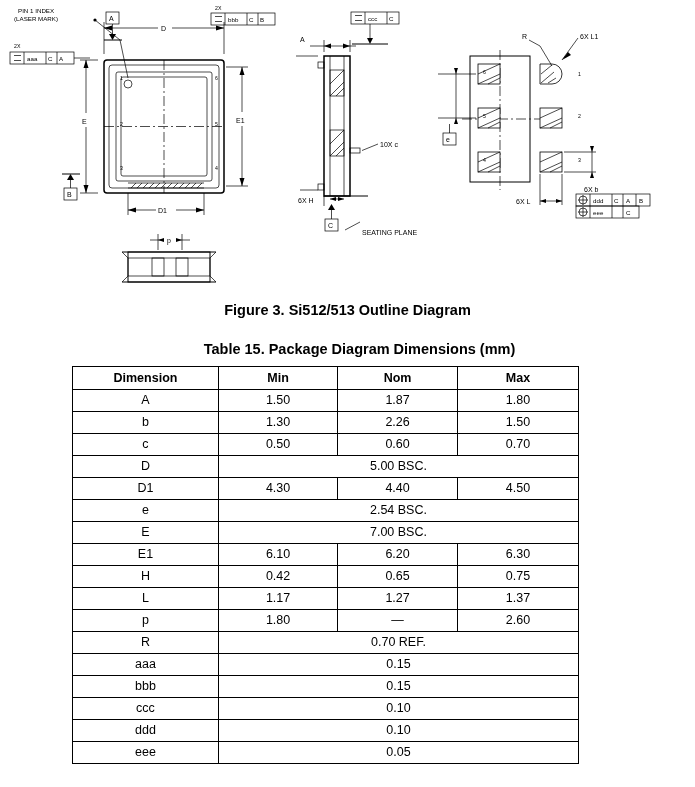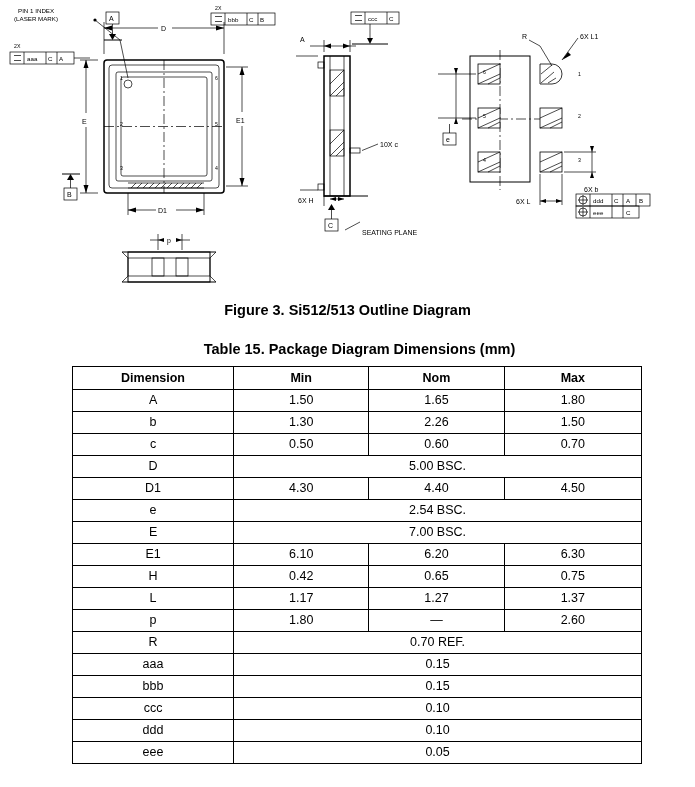--- a/index.html
+++ b/index.html
@@ -43,21 +43,21 @@
 
   
   #pkg-table-wrap {
     position: absolute;
     left: 72px;
     top: 366px;
     width: 551px;
   }
   table.pkg {
     border-collapse: collapse;
-    width: 570px;
+    width: 507px;
     font-family: "Liberation Sans", sans-serif;
     font-size: 12.5px;
   }
   table.pkg th, table.pkg td {
     border: 1px solid #000;
     text-align: center;
     height: 21px;
     line-height: 21px;
     padding: 0;
   }
@@ -451,21 +451,21 @@
         <th>Dimension</th>
         <th>Min</th>
         <th>Nom</th>
         <th>Max</th>
       </tr>
     </thead>
     <tbody id="pkg-table-body">
         <tr>
           <td>A</td>
           <td>1.50</td>
-          <td>1.65</td>
+          <td>1.87</td>
           <td>1.80</td>
         </tr>
         <tr>
           <td>b</td>
           <td>1.30</td>
           <td>2.26</td>
           <td>1.50</td>
         </tr>
         <tr>
           <td>c</td>

